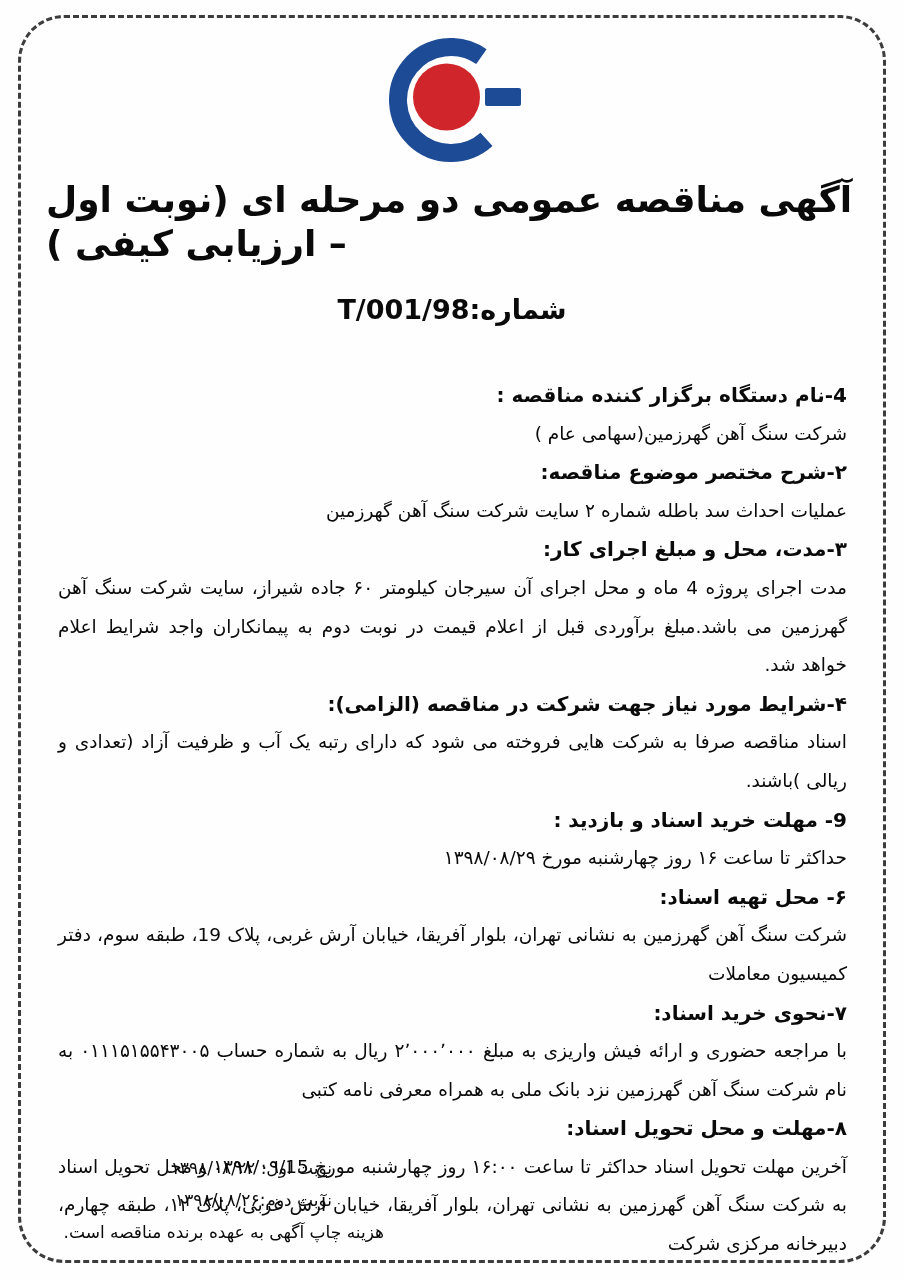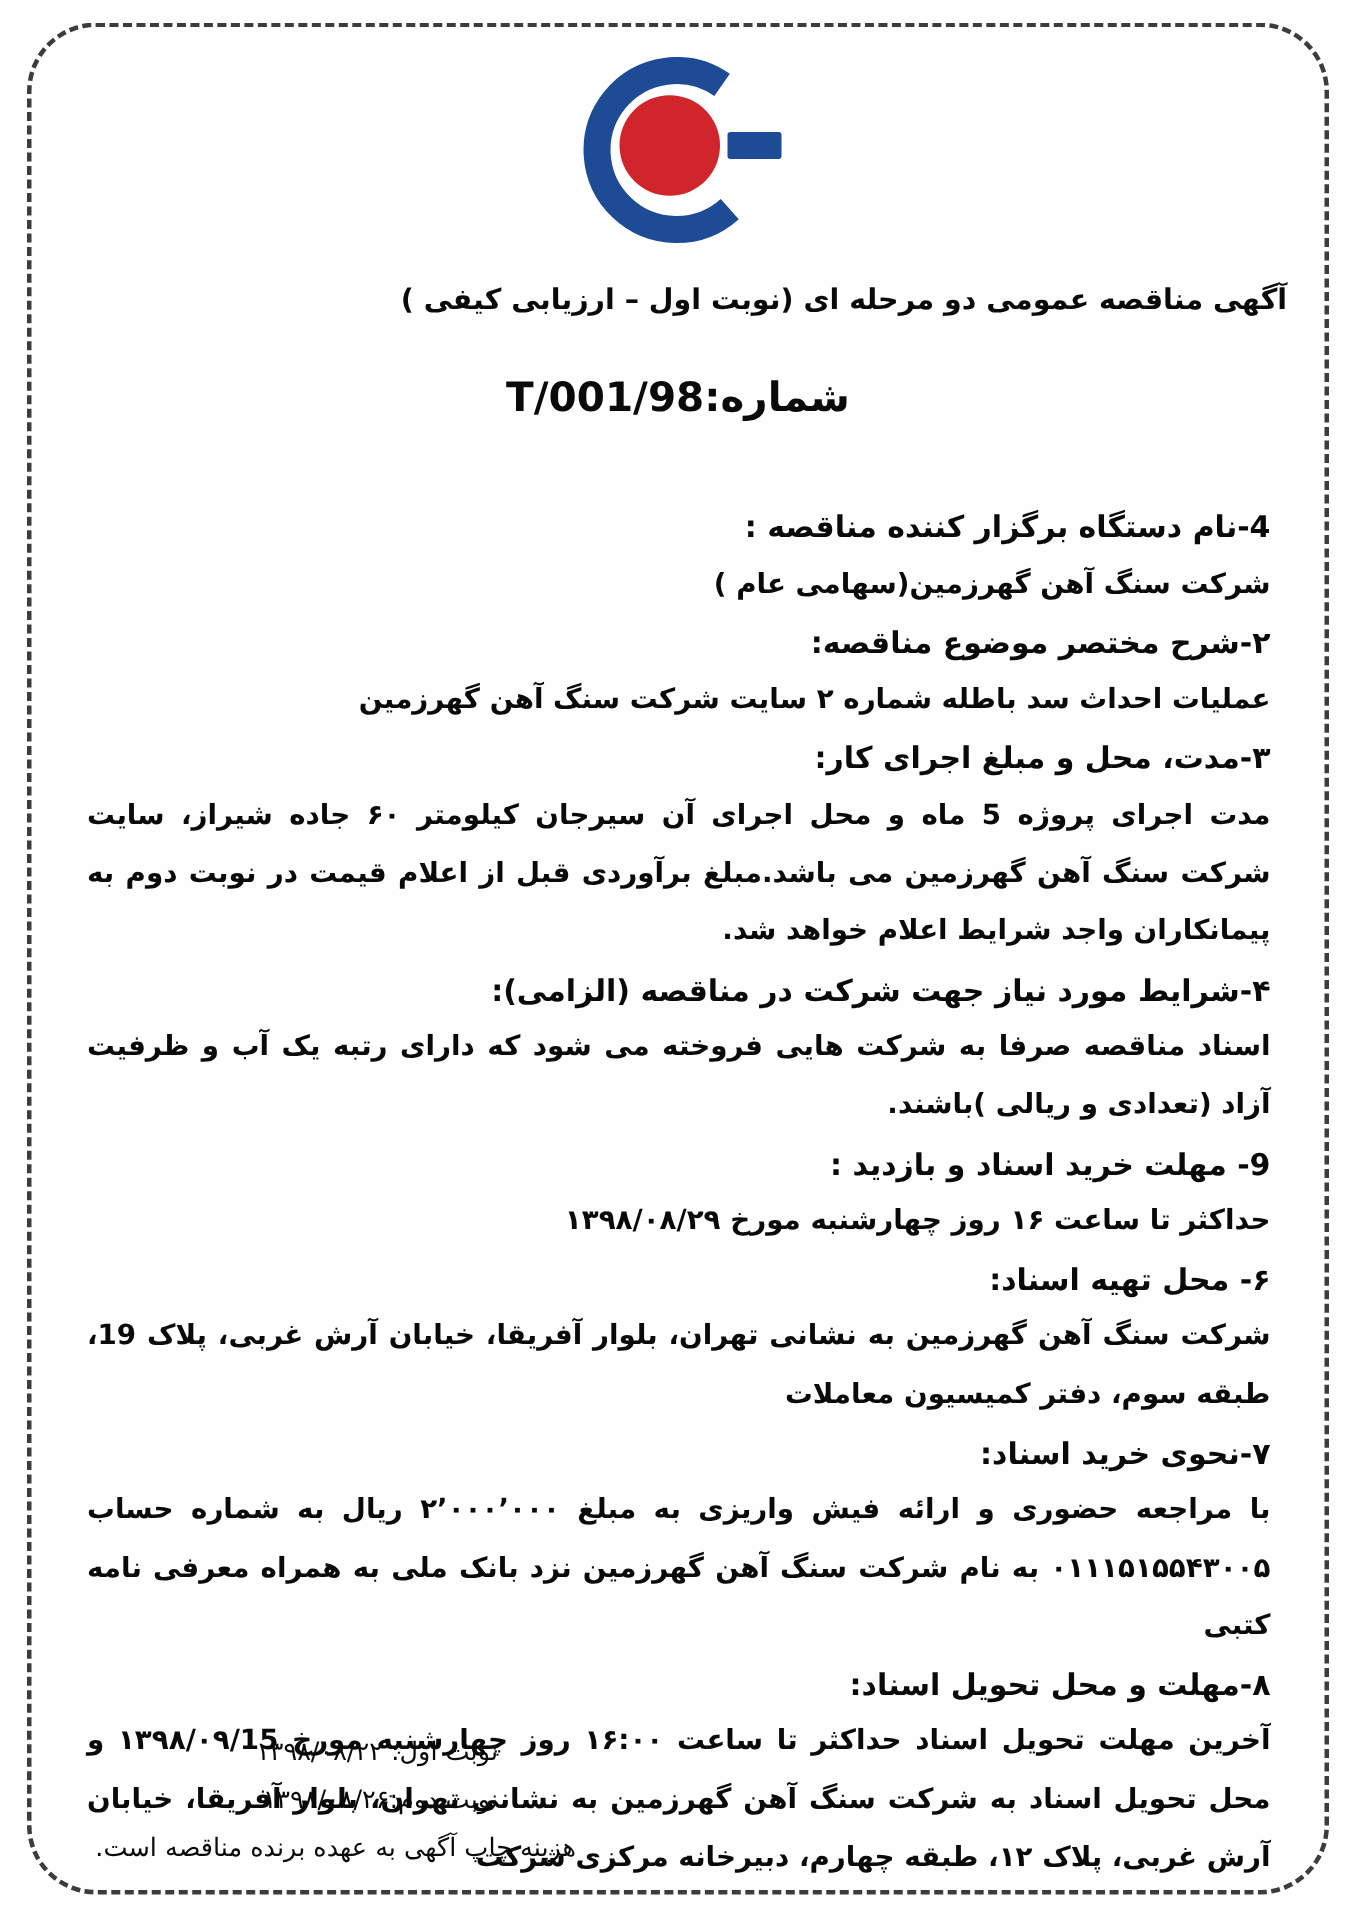--- a/index.html
+++ b/index.html
@@ -26,23 +26,23 @@
     border: 3px dashed #3c3c3c;
     border-radius: 46px;
     pointer-events: none;
   }
   .logo {
     width: 142px;
     height: 126px;
     margin: 38px auto 0;
   }
   .title {
-    text-align: right;
+    text-align: left;
     font-weight: bold;
-    font-size: 19px;
+    font-size: 36px;
     line-height: 44px;
     margin: 14px 46px 0;
   }
   .subtitle {
     text-align: center;
     font-weight: bold;
     font-size: 27px;
     line-height: 44px;
     margin: 22px 46px 0;
   }
@@ -51,21 +51,21 @@
     font-size: 18.5px;
     line-height: 38.6px;
     text-align: justify;
   }
   .sec-heading {
     font-weight: bold;
     font-size: 20px;
     text-align: right;
   }
   .sec-body {
-    font-weight: bold;
+    font-weight: normal;
   }
   .footer {
     position: absolute;
     bottom: 32px;
     left: 38px;
     width: 346px;
     direction: rtl;
     text-align: right;
     font-size: 17px;
     line-height: 32px;
@@ -92,21 +92,21 @@
   <div class="title">آگهی مناقصه عمومی دو مرحله ای (نوبت اول – ارزیابی کیفی )</div>
 
   <div class="subtitle">شماره:98/T/001</div>
 
   <div class="sections">
       <div class="sec-heading">4-نام دستگاه برگزار کننده مناقصه :</div>
       <div class="sec-body">شرکت سنگ آهن گهرزمین(سهامی عام )</div>
       <div class="sec-heading">۲-شرح مختصر موضوع مناقصه:</div>
       <div class="sec-body">عملیات احداث سد باطله شماره ۲ سایت شرکت سنگ آهن گهرزمین</div>
       <div class="sec-heading">۳-مدت، محل و مبلغ اجرای کار:</div>
-      <div class="sec-body">مدت اجرای پروژه 5 ماه و محل اجرای آن سیرجان کیلومتر ۶۰ جاده شیراز، سایت شرکت سنگ آهن گهرزمین می باشد.مبلغ برآوردی قبل از اعلام قیمت در نوبت دوم به پیمانکاران واجد شرایط اعلام خواهد شد.</div>
+      <div class="sec-body">مدت اجرای پروژه 4 ماه و محل اجرای آن سیرجان کیلومتر ۶۰ جاده شیراز، سایت شرکت سنگ آهن گهرزمین می باشد.مبلغ برآوردی قبل از اعلام قیمت در نوبت دوم به پیمانکاران واجد شرایط اعلام خواهد شد.</div>
       <div class="sec-heading">۴-شرایط مورد نیاز جهت شرکت در مناقصه (الزامی):</div>
       <div class="sec-body">اسناد مناقصه صرفا به شرکت هایی فروخته می شود که دارای رتبه یک آب و ظرفیت آزاد (تعدادی و ریالی )باشند.</div>
       <div class="sec-heading">9- مهلت خرید اسناد و بازدید :</div>
       <div class="sec-body">حداکثر تا ساعت ۱۶ روز چهارشنبه مورخ ۱۳۹۸/۰۸/۲۹</div>
       <div class="sec-heading">۶- محل تهیه اسناد:</div>
       <div class="sec-body">شرکت سنگ آهن گهرزمین به نشانی تهران، بلوار آفریقا، خیابان آرش غربی، پلاک 19، طبقه سوم، دفتر کمیسیون معاملات</div>
       <div class="sec-heading">۷-نحوی خرید اسناد:</div>
       <div class="sec-body">با مراجعه حضوری و ارائه فیش واریزی به مبلغ ۲٬۰۰۰٬۰۰۰ ریال به شماره حساب ۰۱۱۱۵۱۵۵۴۳۰۰۵ به نام شرکت سنگ آهن گهرزمین نزد بانک ملی به همراه معرفی نامه کتبی</div>
       <div class="sec-heading">۸-مهلت و محل تحویل اسناد:</div>
       <div class="sec-body">آخرین مهلت تحویل اسناد حداکثر تا ساعت ۱۶:۰۰ روز چهارشنبه مورخ ۱۳۹۸/۰۹/15 و محل تحویل اسناد به شرکت سنگ آهن گهرزمین به نشانی تهران، بلوار آفریقا، خیابان آرش غربی، پلاک ۱۲، طبقه چهارم، دبیرخانه مرکزی شرکت</div>

